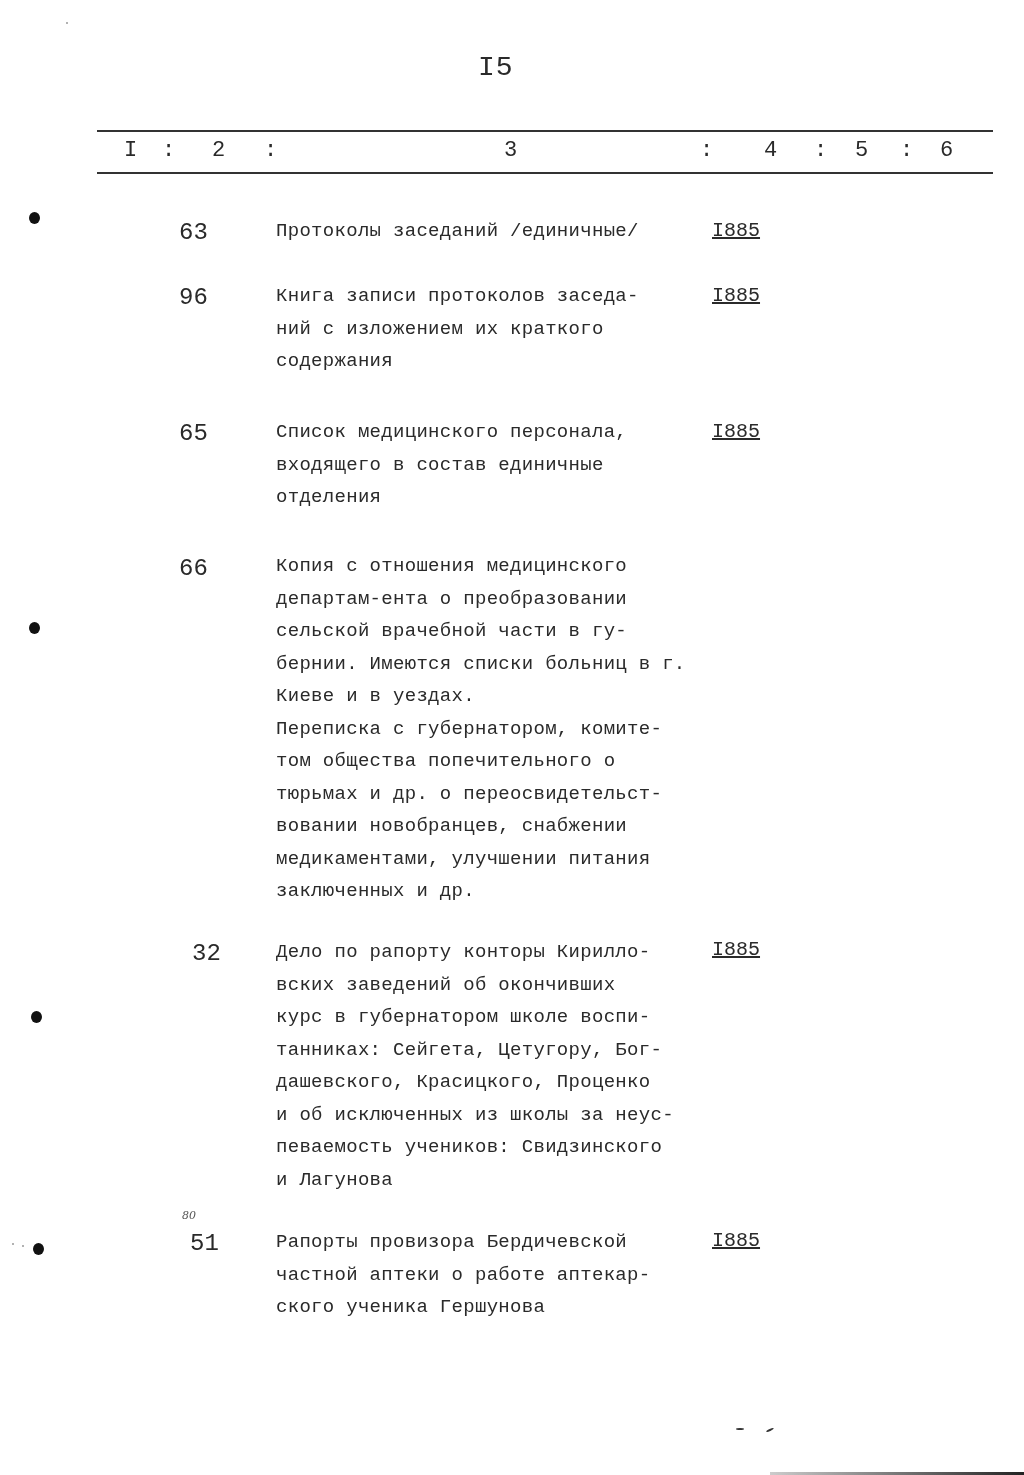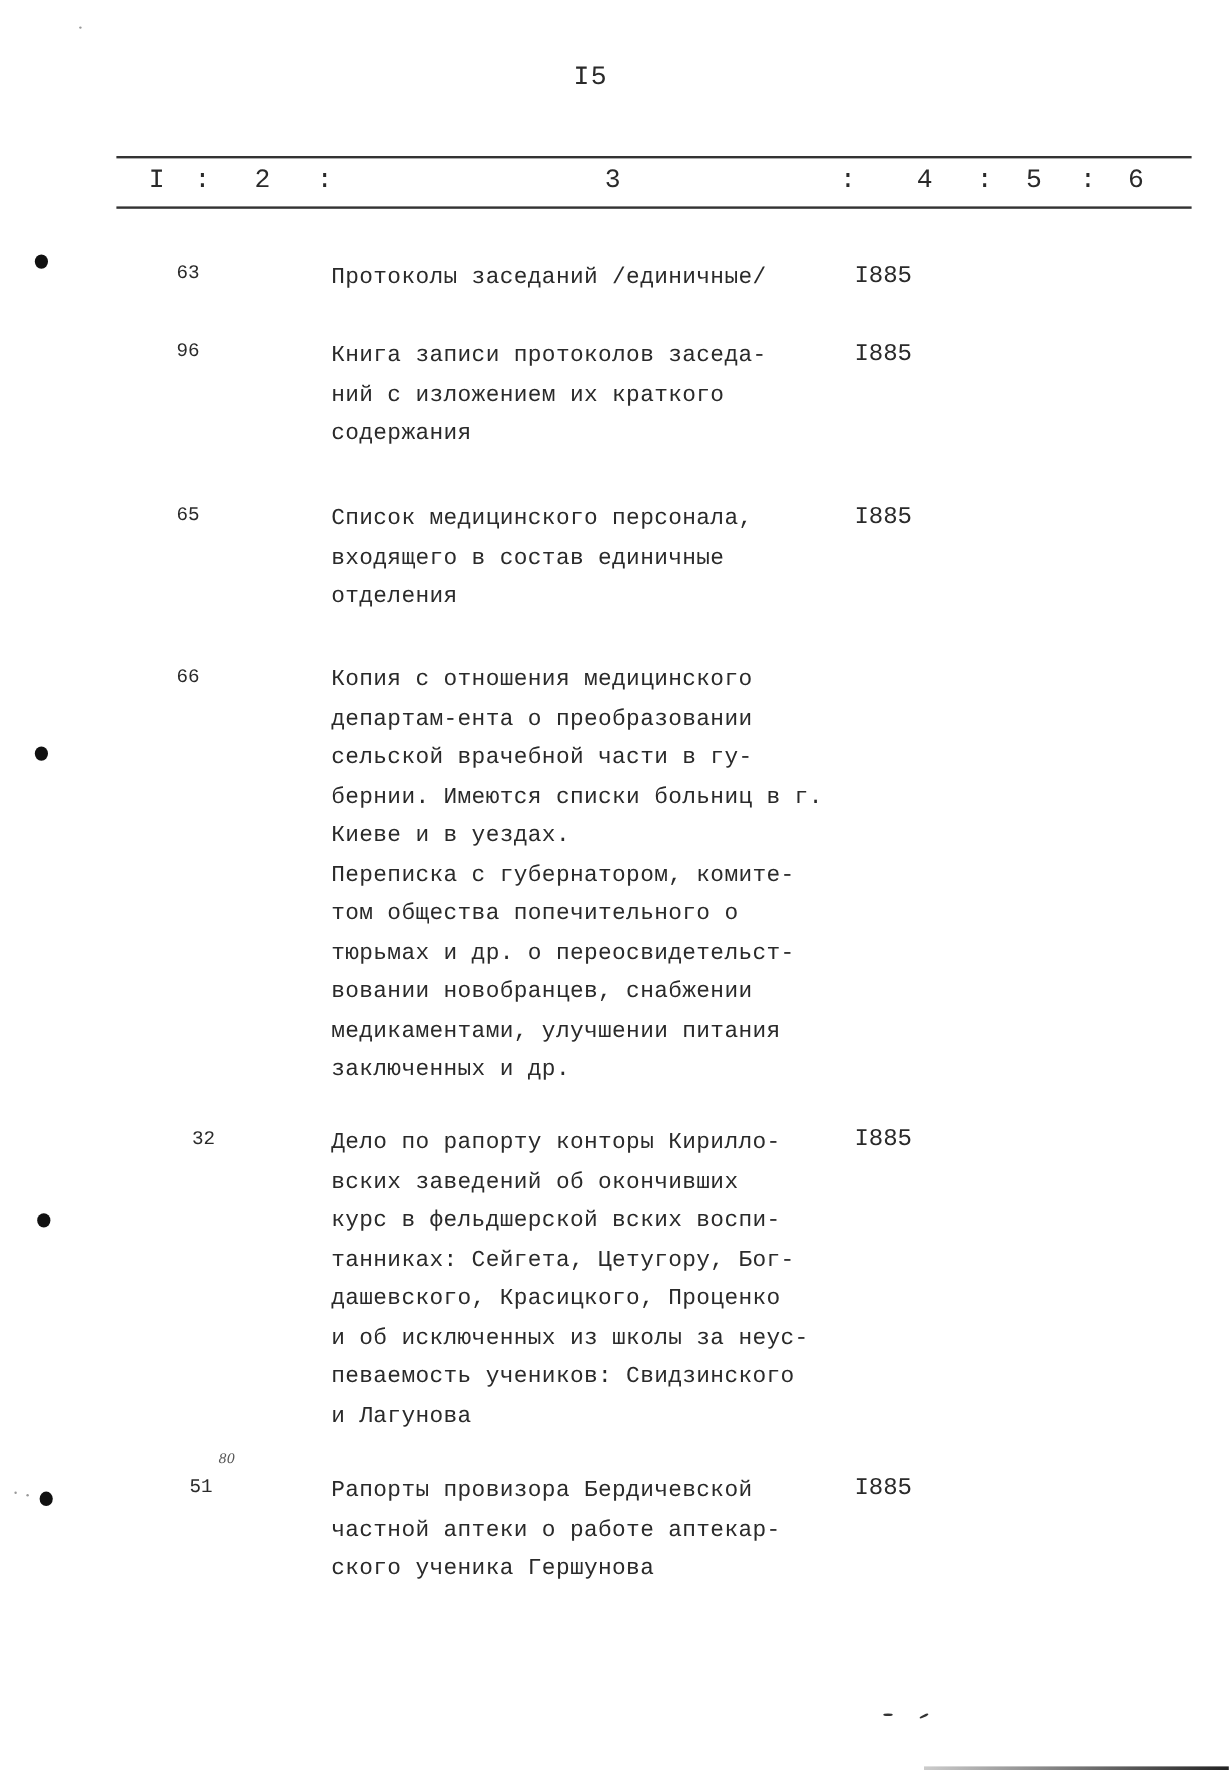--- a/index.html
+++ b/index.html
@@ -6,42 +6,42 @@
   body {
     width: 1024px; height: 1475px;
     background: #ffffff;
     position: relative;
     overflow: hidden;
     font-family: "Liberation Mono", "DejaVu Sans Mono", monospace;
     color: #2a2a2a;
   }
   .page-number {
     position: absolute; left: 478px; top: 52px;
-    font-size: 22px; letter-spacing: 1px;
+    font-size: 28px; letter-spacing: 1px;
   }
   .rule {
     position: absolute; left: 97px; width: 896px;
     height: 2px; background: #333;
   }
   .rule.top { top: 130px; }
   .rule.bottom { top: 172px; }
   .colhead {
     position: absolute; top: 138px; font-size: 22px;
   }
   .entry-num {
-    position: absolute; font-size: 16px;
+    position: absolute; font-size: 24px; margin-left: 32px;
   }
   .entry-text {
     position: absolute; left: 276px; width: 460px;
     font-size: 19px; line-height: 32.5px;
     white-space: pre-line;
     letter-spacing: 0.3px;
   }
   .entry-year {
-    position: absolute; left: 712px; font-size: 20px;
+    position: absolute; left: 712px; font-size: 20px; text-decoration: underline;
   }
   .hole {
     position: absolute; width: 11px; height: 12px;
     border-radius: 50%; background: #111;
   }
   .pencil-mark {
     position: absolute; font-size: 11px; font-style: italic;
     color: #555; font-family: "DejaVu Serif", serif;
   }
   .speck { position: absolute; width: 2px; height: 2px; background: #999; border-radius: 50%; }
@@ -110,21 +110,21 @@
 вовании новобранцев, снабжении
 медикаментами, улучшении питания
 заключенных и др.</span>
     <span class="entry-year" style="top:555px"></span>
   </div>
 
   <div>
     <span class="entry-num" style="left:160px; top:940px">32</span>
     <span class="entry-text" style="top:936px">Дело по рапорту конторы Кирилло-
 вских заведений об окончивших
-курс в фельдшерской вских воспи-
+курс в губернатором школе воспи-
 танниках: Сейгета, Цетугору, Бог-
 дашевского, Красицкого, Проценко
 и об исключенных из школы за неус-
 певаемость учеников: Свидзинского
 и Лагунова</span>
     <span class="entry-year" style="top:938px">I885</span>
   </div>
 
   <div>
     <span class="pencil-mark" style="left:182px; top:1209px">80</span>

